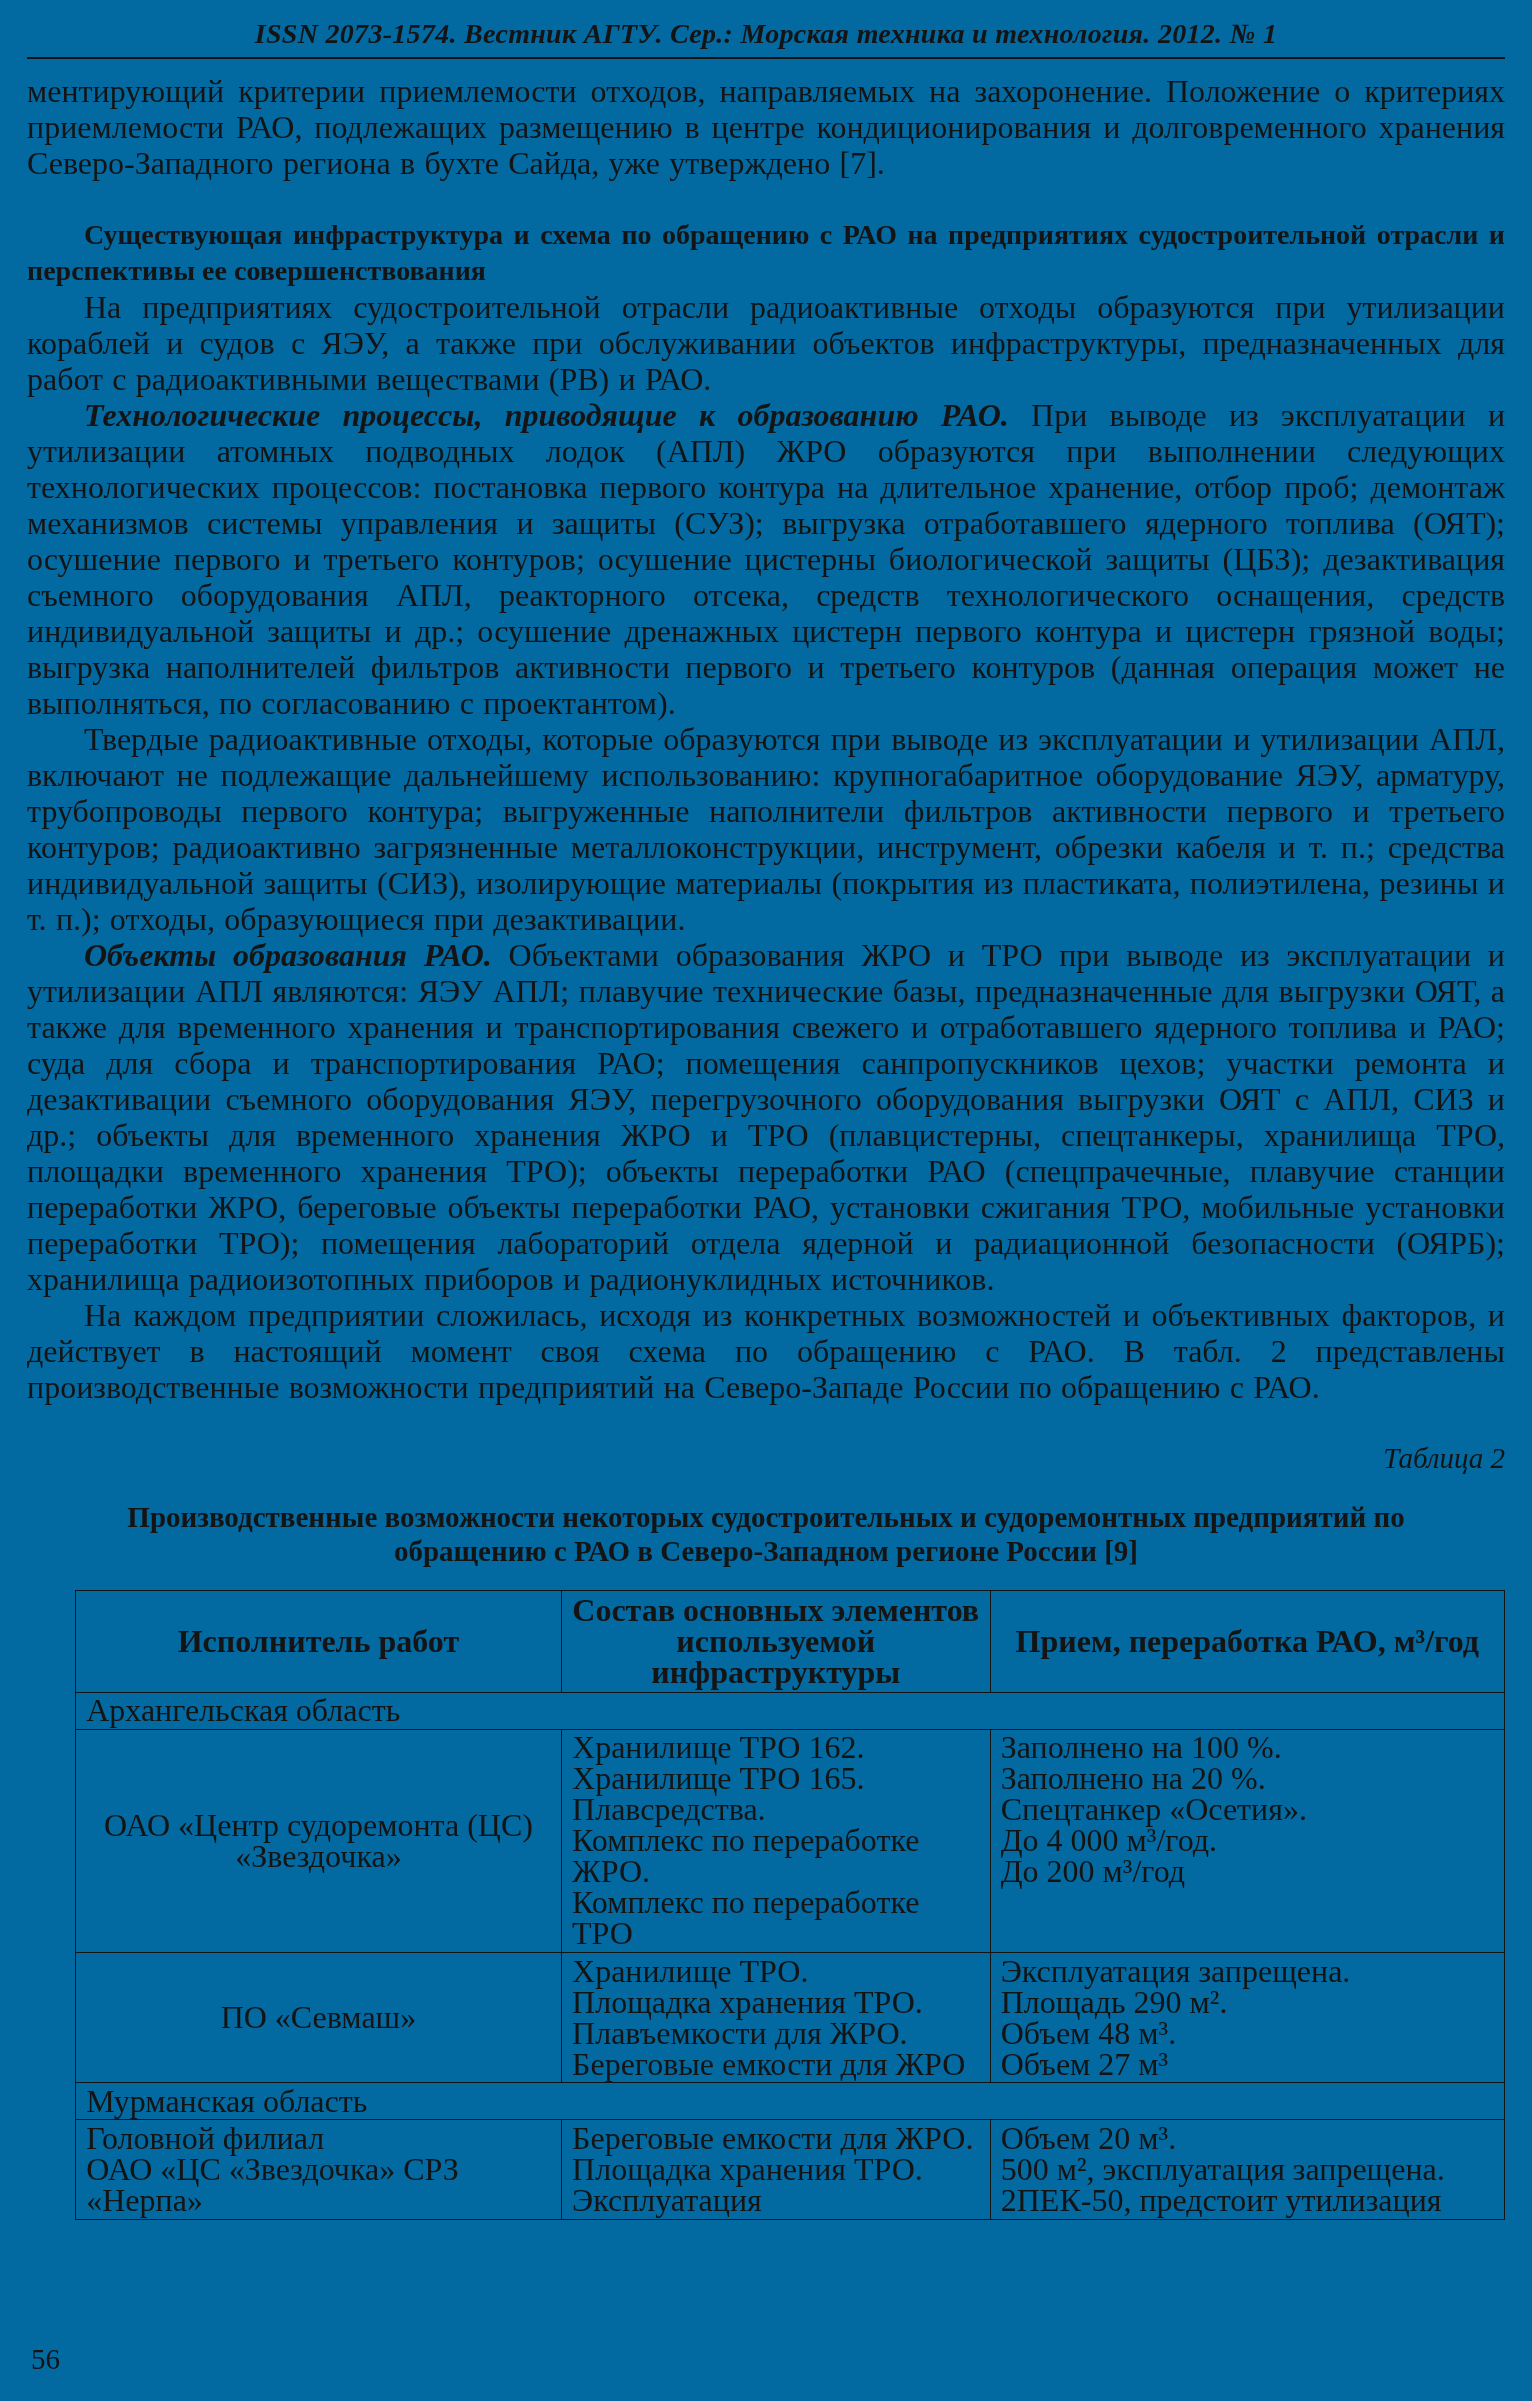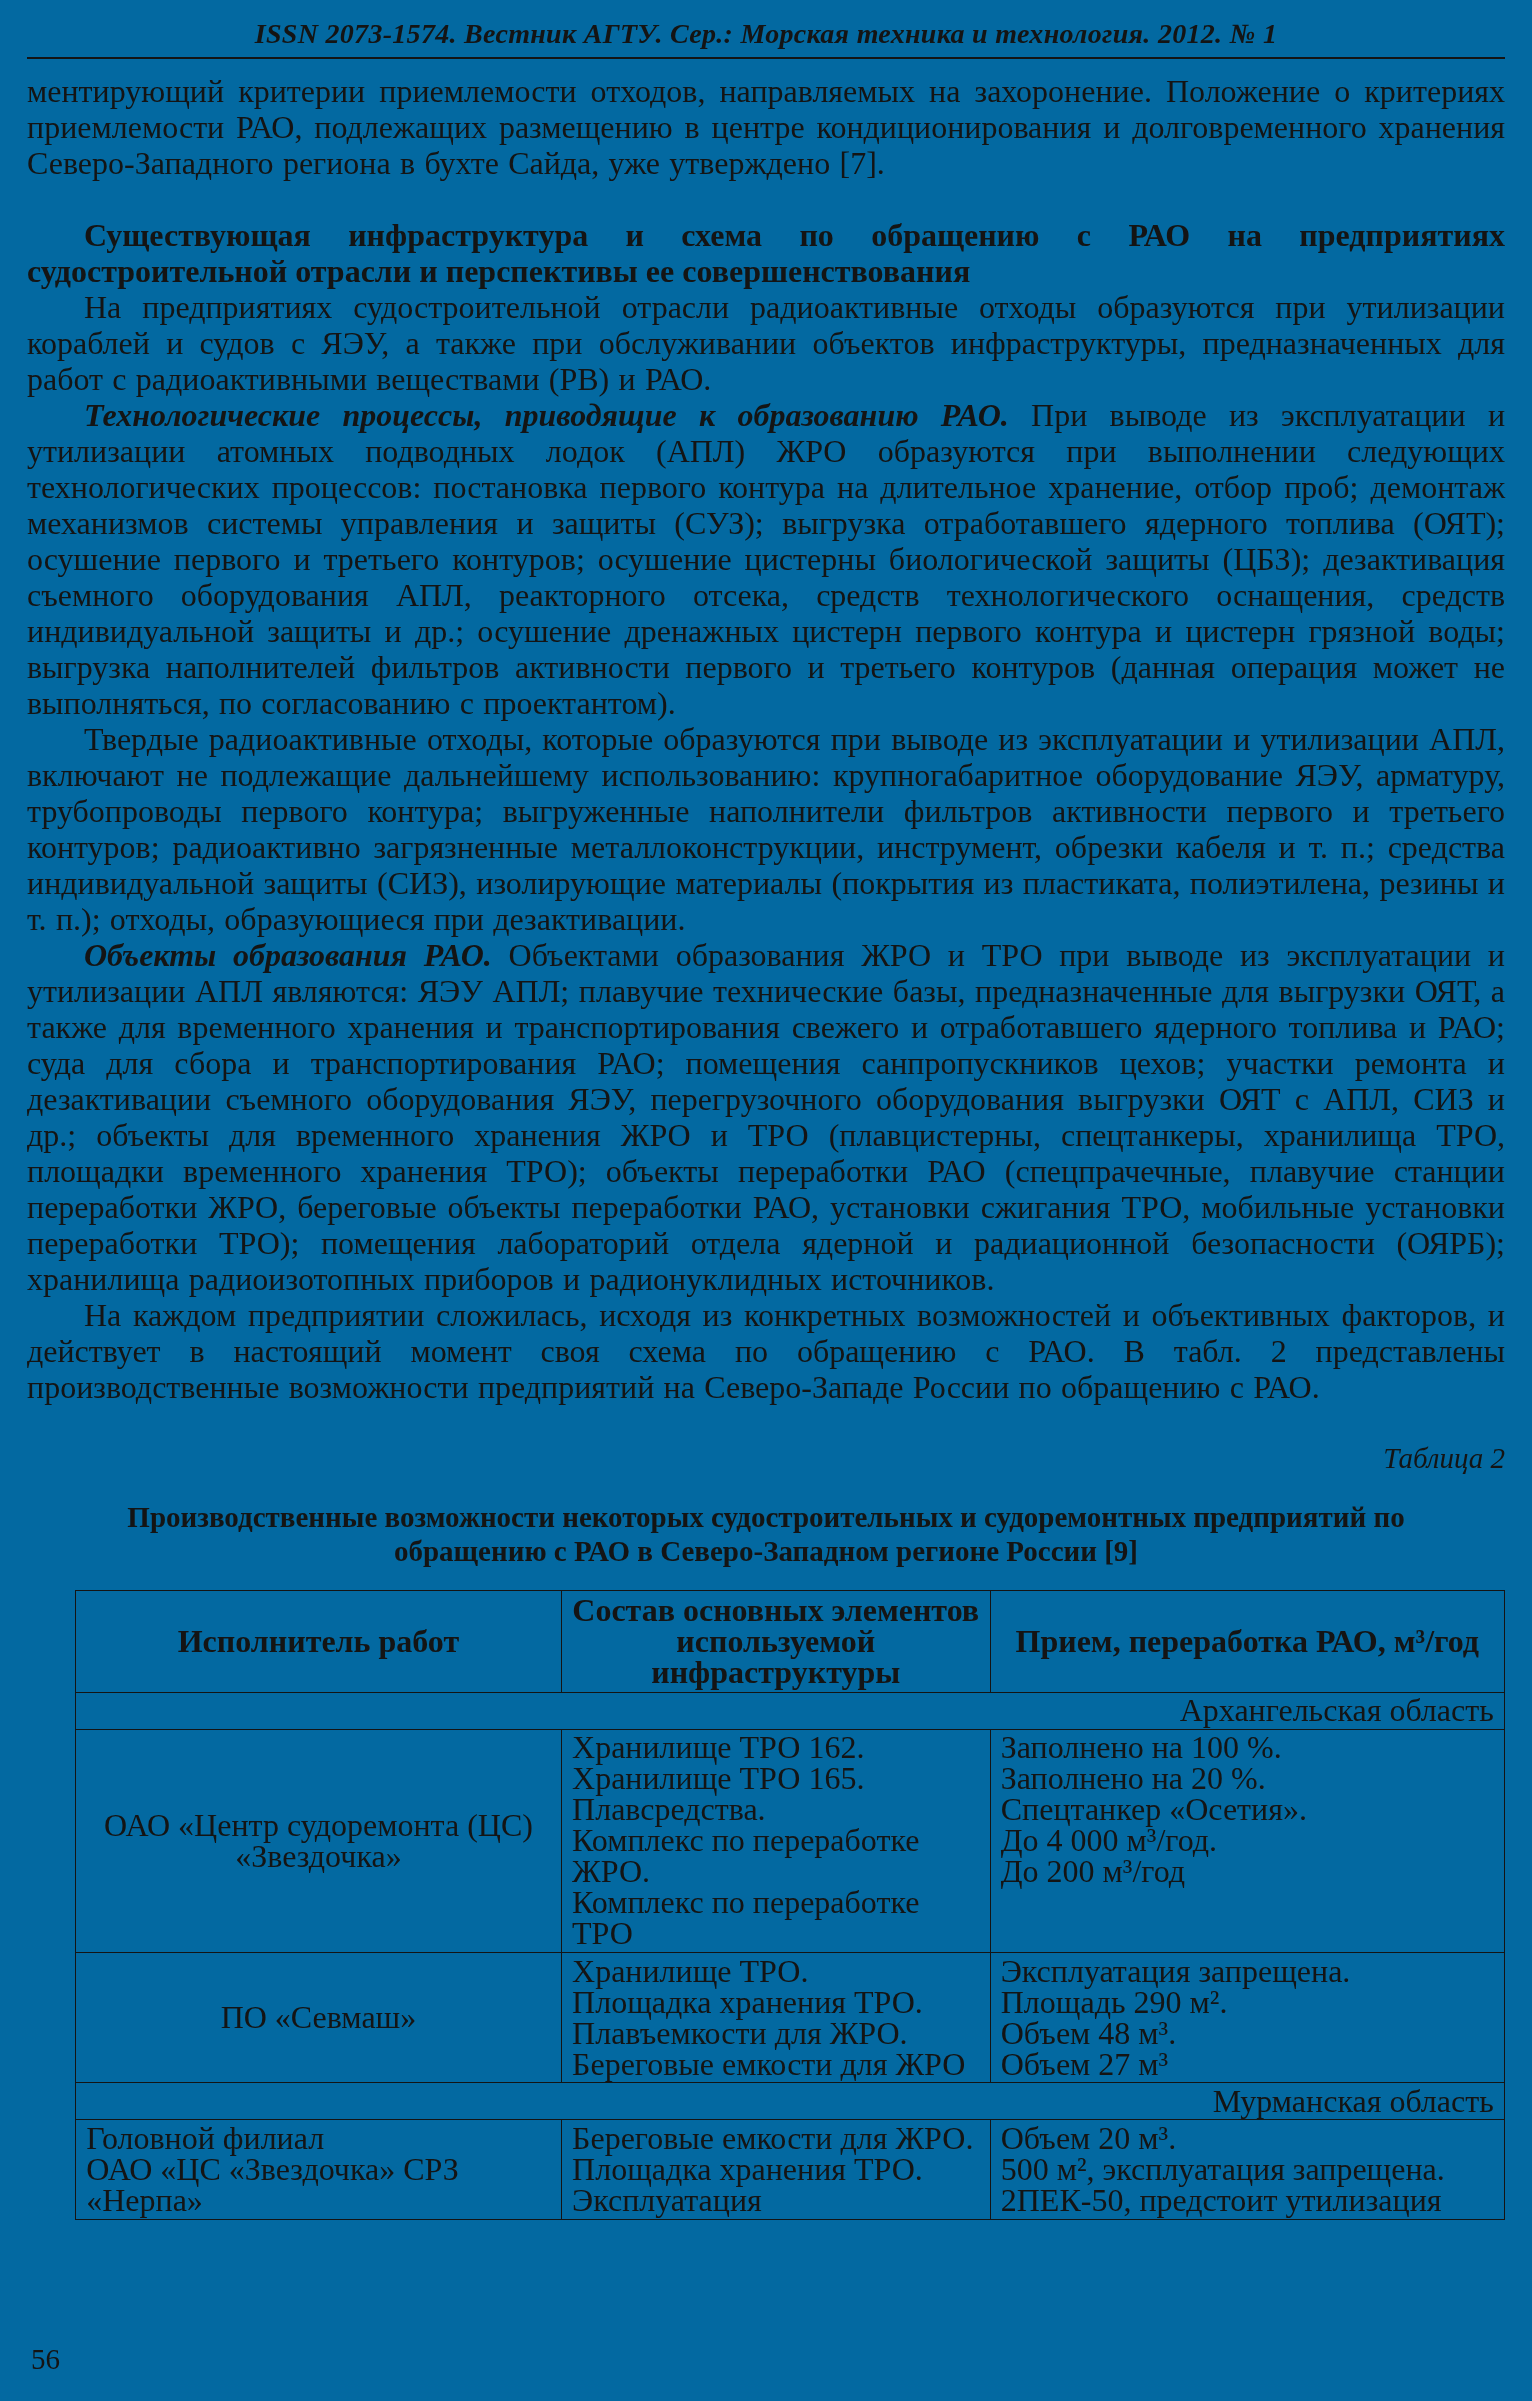--- a/index.html
+++ b/index.html
@@ -37,21 +37,21 @@
   .content { font-size: 32px; line-height: 36px; }
   .para {
     margin: 0;
     text-align: justify;
     text-indent: 57px;
     word-spacing: 1.3px;
   }
   .para.no-indent { text-indent: 0; }
   .section-heading {
     margin: 36px 0 0 0;
-    font-size: 32px;
+    font-size: 28px;
     line-height: 36px;
     font-weight: bold;
     text-align: justify;
     text-indent: 57px;
   }
   .lead {
     font-weight: bold;
     font-style: italic;
   }
   
@@ -85,21 +85,21 @@
   table.data-table th {
     font-weight: bold;
     text-align: center;
     vertical-align: middle;
     padding: 3.8px 7.7px;
   }
   .col-exec  { width: 34%; }
   .col-infra { width: 30%; }
   .col-cap   { width: 36%; }
   td.region {
-    text-align: right;
+    text-align: left;
     vertical-align: middle;
     padding: 1.3px 7.7px;
   }
   td.lines {
     white-space: pre-line;
     vertical-align: top;
     text-align: left;
   }
   td.lines.v-mid { vertical-align: middle; text-align: center; }
   

